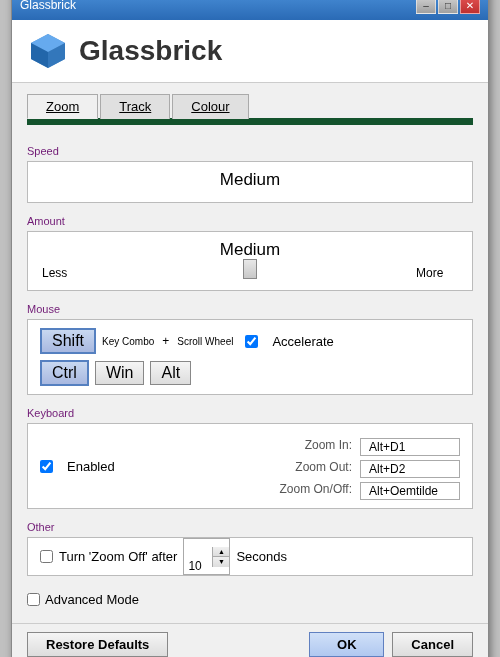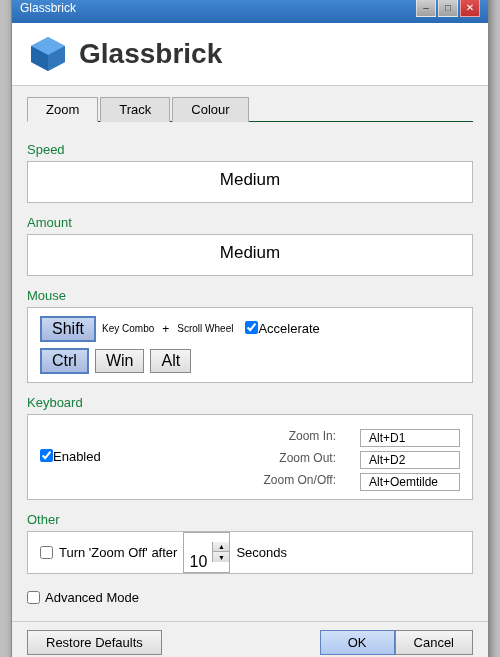--- a/index.html
+++ b/index.html
@@ -68,22 +68,23 @@
     .app-title {
       font-size: 28px;
       font-weight: bold;
       color: #333;
     }
     .content {
       padding: 10px 15px 12px;
     }
     .tabs {
       display: flex;
-      border-bottom: 1px solid #14532d;
+      border-bottom: 7px solid #14532d;
       margin-bottom: 20px;
+      text-decoration: underline;
     }
     .tab {
       padding: 4px 18px;
       border: 1px solid #aaa;
       border-bottom: none;
       background: #e0e0e0;
       cursor: pointer;
       margin-right: 2px;
       font-size: 13px;
       position: relative;
@@ -92,22 +93,22 @@
     .tab.active {
       background: #f0f0f0;
       border-bottom: 1px solid #f0f0f0;
       font-weight: normal;
       z-index: 1;
     }
     .section {
       margin-bottom: 12px;
     }
     .section-label {
-      font-size: 13px;
-      color: #15803d;
+      font-size: 11px;
+      color: #701a75;
       margin-bottom: 4px;
     }
     .slider-container {
       background: white;
       border: 1px solid #bbb;
       padding: 8px 14px 8px;
       margin-bottom: 8px;
     }
     .slider-title {
       text-align: center;
@@ -170,43 +171,43 @@
     }
     .key-btn.active {
       background: linear-gradient(to bottom, #c8d8f0, #a8b8e0);
       border: 2px solid #5580c0;
     }
     .mouse-label {
       font-size: 10px;
     }
     .checkbox-row {
       display: flex;
-      align-items: flex-start;
-      gap: 0;
+      align-items: center;
+      gap: 14px;
     }
     input[type=checkbox] {
       width: 13px;
       height: 13px;
       cursor: pointer;
     }
     .keyboard-section {
       background: white;
       border: 1px solid #bbb;
       padding: 8px 12px;
       margin-bottom: 8px;
     }
     .keyboard-row {
       display: flex;
       align-items: center;
       justify-content: space-between;
     }
     .shortcut-grid {
       display: grid;
       grid-template-columns: auto auto;
-      gap: 4px 24px;
+      gap: 4px 8px;
       margin-top: 6px;
       margin-left: auto;
     }
     .shortcut-label {
       font-size: 12px;
       text-align: right;
       color: #555;
     }
     .shortcut-value {
       font-size: 12px;
@@ -230,22 +231,21 @@
       display: flex;
       align-items: center;
       border: 1px solid #aaa;
       background: white;
     }
     .number-input {
       width: 28px;
       border: none;
       outline: none;
       padding: 1px 4px;
-      font-size: 16px;
-      text-align: center;
+      font-size: 12px;
       margin-top: 19px;
     }
     .spin-buttons {
       display: flex;
       flex-direction: column;
       border-left: 1px solid #aaa;
     }
     .spin-btn {
       width: 16px;
       height: 10px;
@@ -269,29 +269,30 @@
     }
     .bottom-bar {
       display: flex;
       justify-content: space-between;
       align-items: center;
       padding: 8px 15px 10px;
       background: #f0f0f0;
       border-top: 1px solid #ccc;
     }
     .bottom-left { display: flex; }
-    .bottom-right { display: flex; }
+    .bottom-right { display: flex; gap: 8px; }
     .btn {
       padding: 4px 18px;
       border: 1px solid #888;
       background: linear-gradient(to bottom, #f5f5f5, #ddd);
       cursor: pointer;
       font-size: 13px;
       min-width: 75px;
       text-align: center;
+      font-weight: bold;
     }
     .btn.primary {
       background: linear-gradient(to bottom, #d0e0f8, #b0c8f0);
       border: 1px solid #6080c0;
     }
     .plus-text {
       font-size: 12px;
       margin: 0 2px;
     }
   </style>
@@ -332,20 +333,25 @@
       <div class="section-label">Speed</div>
       <div class="slider-container">
         <div class="slider-title">Medium</div>
       </div>
     </div>
 
     <div class="section">
       <div class="section-label">Amount</div>
       <div class="slider-container">
         <div class="slider-title">Medium</div>
+        <div class="slider-row">
+          <span class="slider-label">Less</span>
+          <input type="range" min="0" max="100" value="50" style="">
+          <span class="slider-label right">More</span>
+        </div>
       </div>
     </div>
 
     <div class="section">
       <div class="section-label">Mouse</div>
       <div class="mouse-section">
         <div class="mouse-row">
           <button class="key-btn active">Shift</button>
           <span class="mouse-label">Key Combo</span>
           <span class="plus-text">+</span>

